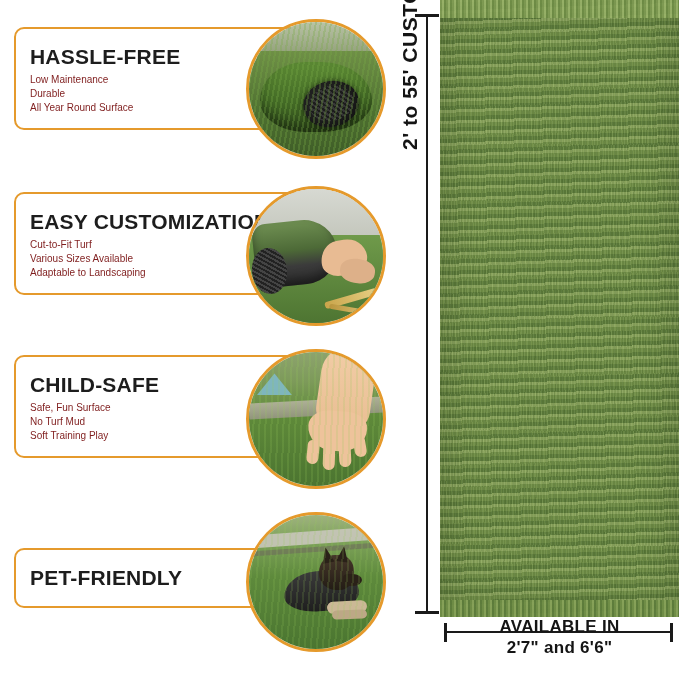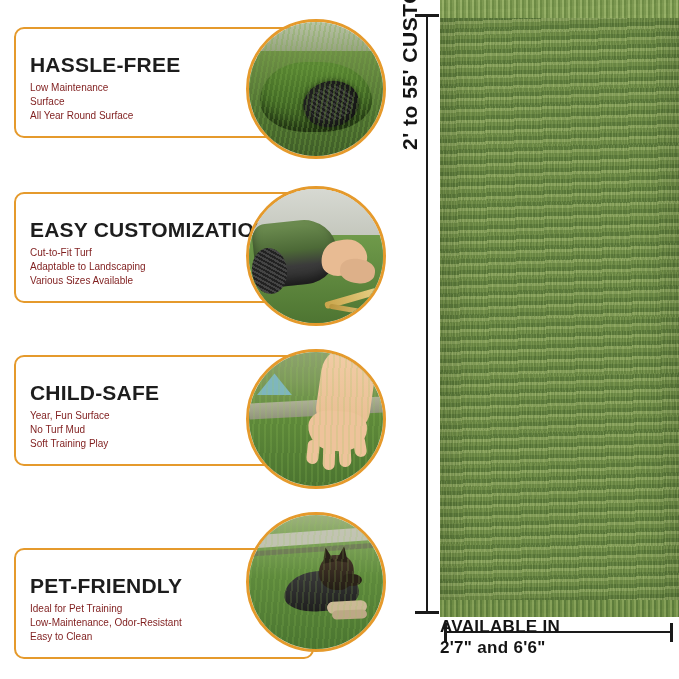--- a/index.html
+++ b/index.html
@@ -29,21 +29,21 @@
     height: 679px;
   }
 
   .feature {
     position: absolute;
     left: 14px;
     width: 300px;
     border: 2px solid #e59a2c;
     border-radius: 10px;
     background: #ffffff;
-    padding: 24px 14px 12px 14px;
+    padding: 16px 14px 12px 14px;
   }
   .feature-title {
     font-size: 21px;
     font-weight: bold;
     color: #1d1d1d;
     letter-spacing: 0.2px;
     line-height: 1.1;
     margin-bottom: 5px;
     font-family: "Liberation Sans", sans-serif;
   }
@@ -303,69 +303,65 @@
     background: #1a1a1a;
   }
   .hbar-cap-left { left: 444px; }
   .hbar-cap-right { left: 670px; }
 
   .hlabel {
     position: absolute;
     left: 440px;
     top: 616px;
     width: 239px;
+    text-align: center;
     font-size: 17px;
     font-weight: bold;
     color: #141414;
     line-height: 1.25;
     letter-spacing: 0.3px;
   }
   .hlabel .l2 { display: block; }
 </style>
 </head>
 <body>
 
 <div id="page">
 
   <div class="features">
 
     <div class="feature" id="feature-0">
       <div class="feature-title">HASSLE-FREE</div>
       <div class="feature-lines">
         <div class="feature-line">Low Maintenance</div>
-        <div class="feature-line">Surface</div>
+        <div class="feature-line">Durable</div>
         <div class="feature-line">All Year Round Surface</div>
       </div>
     </div>
 
     <div class="feature" id="feature-1">
       <div class="feature-title">EASY CUSTOMIZATION</div>
       <div class="feature-lines">
         <div class="feature-line">Cut-to-Fit Turf</div>
+        <div class="feature-line">Various Sizes Available</div>
         <div class="feature-line">Adaptable to Landscaping</div>
-        <div class="feature-line">Various Sizes Available</div>
       </div>
     </div>
 
     <div class="feature" id="feature-2">
       <div class="feature-title">CHILD-SAFE</div>
       <div class="feature-lines">
-        <div class="feature-line">Year, Fun Surface</div>
+        <div class="feature-line">Safe, Fun Surface</div>
         <div class="feature-line">No Turf Mud</div>
         <div class="feature-line">Soft Training Play</div>
       </div>
     </div>
 
     <div class="feature" id="feature-3">
       <div class="feature-title">PET-FRIENDLY</div>
-      <div class="feature-lines">
-        <div class="feature-line">Ideal for Pet Training</div>
-        <div class="feature-line">Low-Maintenance, Odor-Resistant</div>
-        <div class="feature-line">Easy to Clean</div>
-      </div>
     </div>
   </div>
 
   <div class="photo-circle" id="photo-0">
     <div class="ph">
       <div class="p0-sky"></div>
       <div class="p0-ground"></div>
       <div class="p0-roll"></div>
       <div class="p0-hole"></div>
       <div class="p0-blades"></div>

